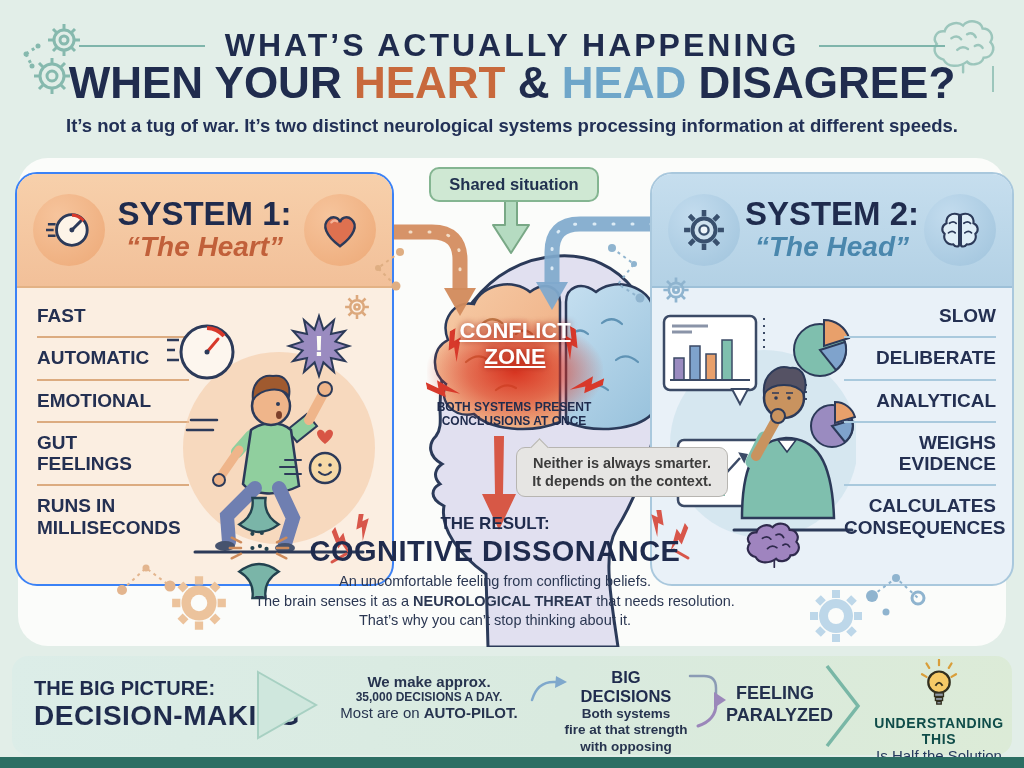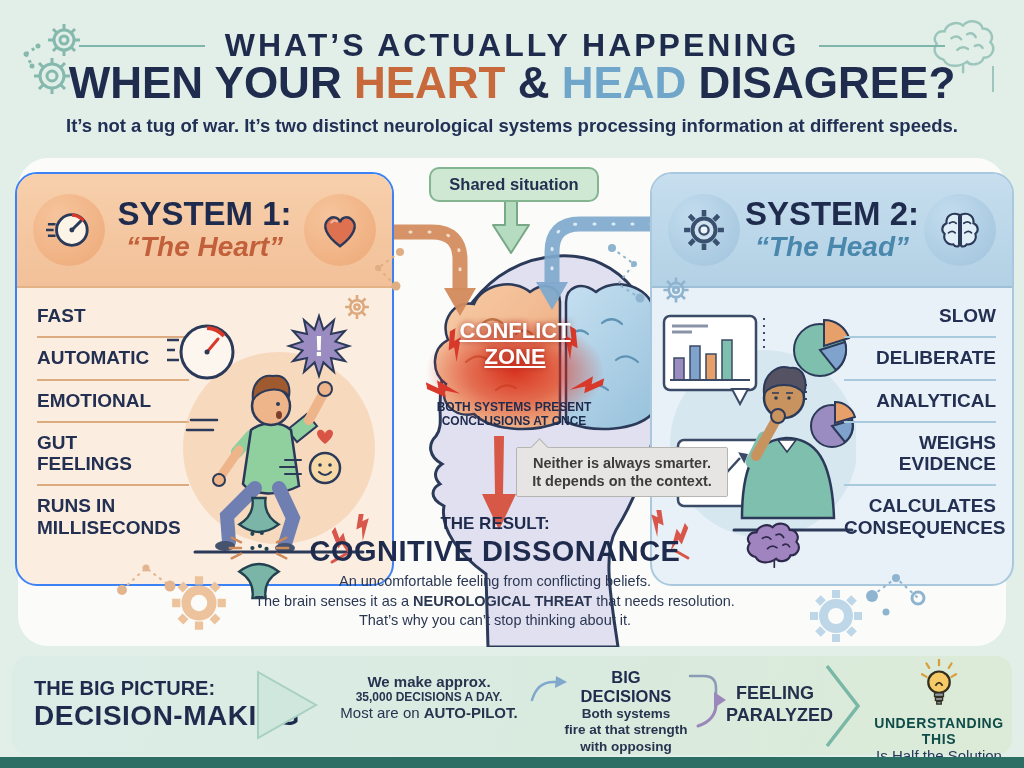--- a/index.html
+++ b/index.html
@@ -39,21 +39,21 @@
   .traits .trait:last-child{border-bottom:none;}
   
   .pill{position:absolute;left:429px;top:167px;width:166px;height:31px;background:#cfe8d3;border:2px solid #84b591;
         border-radius:10px;display:flex;align-items:center;justify-content:center;font-size:16.5px;font-weight:bold;color:#21314f;z-index:4;}
   .glow{position:absolute;left:427px;top:318px;width:176px;height:108px;z-index:4;
         background:radial-gradient(ellipse at center,rgba(216,47,28,.95) 0%,rgba(216,47,28,.55) 38%,rgba(216,47,28,0) 72%);}
   .conflict-text{position:absolute;left:430px;top:318px;width:170px;text-align:center;z-index:5;
         font-size:22px;font-weight:bold;color:#fff;line-height:1.18;text-shadow:0 0 6px rgba(150,20,10,.8);text-decoration:underline;}
   .both-text{position:absolute;left:390px;top:400px;width:248px;text-align:center;z-index:5;
         font-size:12px;font-weight:bold;color:#1f2b4d;line-height:1.2;}
-  .bubble{position:absolute;left:516px;top:447px;width:194px;background:#e6e5e3;border:1.5px solid #b7b5b1;border-radius:2px;
+  .bubble{position:absolute;left:516px;top:447px;width:194px;background:#e6e5e3;border:1.5px solid #b7b5b1;border-radius:9px;
         padding:6px 8px;text-align:center;font-size:14.5px;font-weight:bold;color:#3c3c3c;line-height:1.25;z-index:6;}
   .bubble::before{content:"";position:absolute;left:16px;top:-7px;width:12px;height:12px;background:#e6e5e3;
         border-left:1.5px solid #b7b5b1;border-top:1.5px solid #b7b5b1;transform:rotate(45deg);}
   .result{position:absolute;left:242px;top:514px;width:506px;text-align:center;z-index:5;}
   .result-label{font-size:17px;font-weight:bold;color:#1f2b4d;}
   .result-title{font-size:29px;font-weight:bold;color:#1f2b4d;letter-spacing:.5px;margin-top:1px;}
   .result-desc{margin-top:4px;font-size:14.5px;font-weight:bold;color:#2b3752;line-height:1.35;}
   .desc-line{font-weight:normal;}
   .desc-line b{font-weight:bold;}
   

